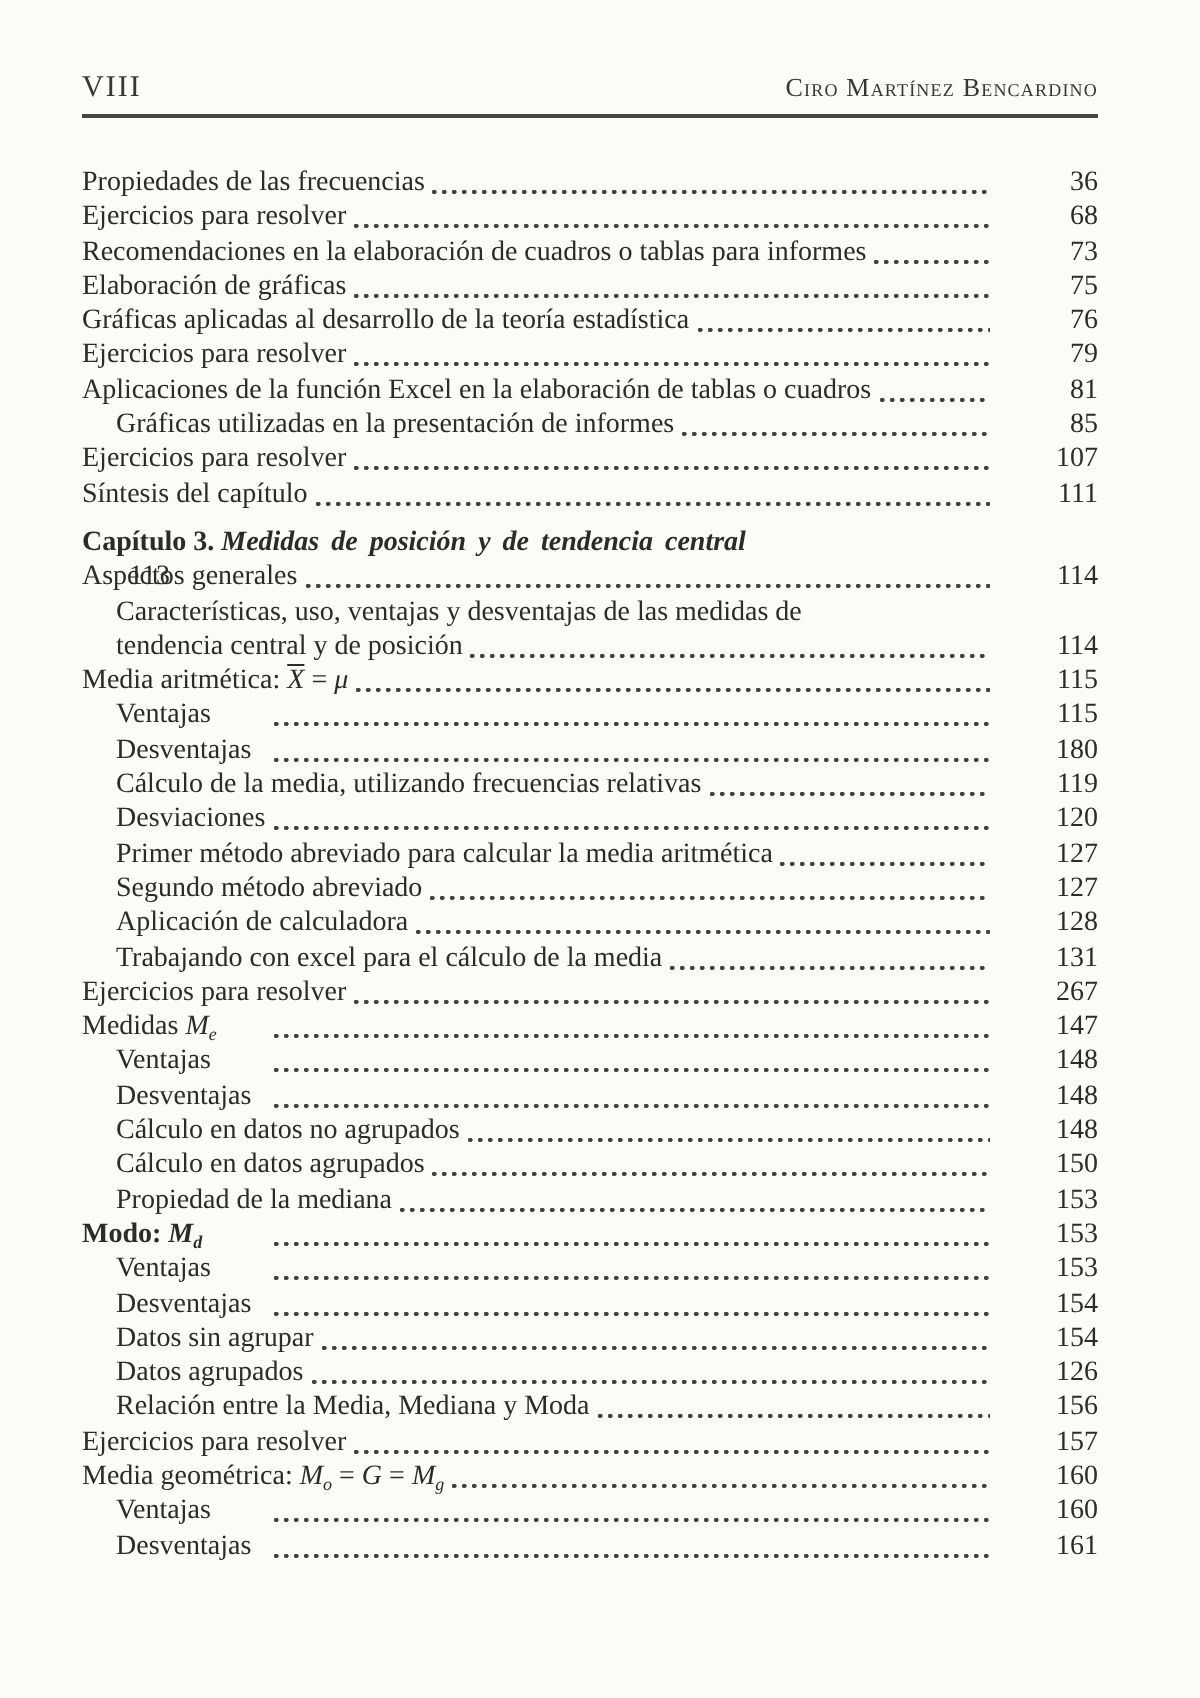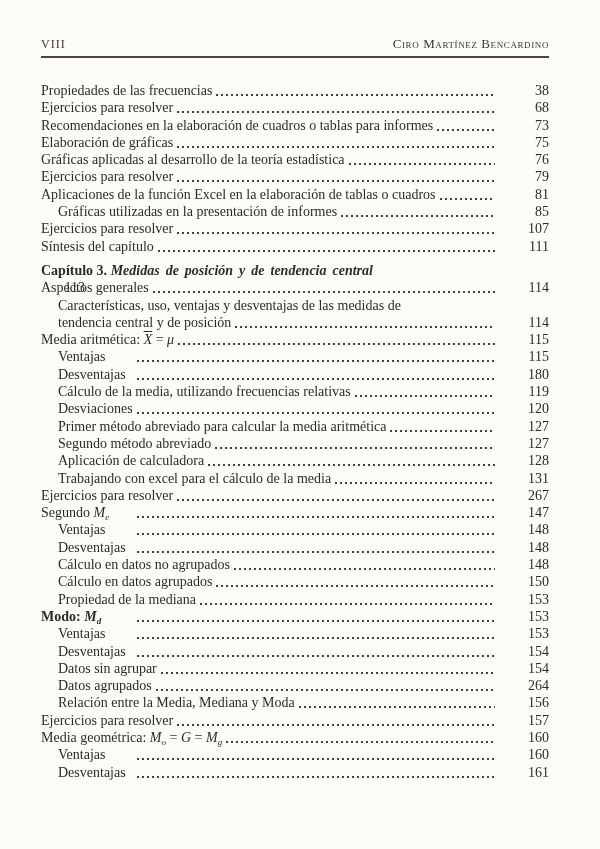--- a/index.html
+++ b/index.html
@@ -23,21 +23,21 @@
   }
   .header {
     display: flex;
     justify-content: space-between;
     align-items: baseline;
     border-bottom: 2.5px solid var(--rule);
     padding-bottom: 4px;
     color: #3a3733;
   }
   .folio {
-    font-size: 12px;
+    font-size: 15px;
     letter-spacing: 1px;
   }
   .running-head {
     font-variant: small-caps;
     font-size: 13px;
     letter-spacing: 0.6px;
   }
   .toc { margin-top: 24px; }
   .row {
     display: flex;
@@ -78,21 +78,21 @@
 
 <div class="page">
   <div class="header">
     <span class="folio">VIII</span>
     <span class="running-head">Ciro Martínez Bencardino</span>
   </div>
   <div class="toc">
       <div class="row">
         <span class="label"><span class="run-n">Propiedades de las frecuencias</span></span>
         <span class="leader"></span>
-        <span class="page-num">38</span>
+        <span class="page-num">36</span>
       </div>
       <div class="row">
         <span class="label"><span class="run-n">Ejercicios para resolver</span></span>
         <span class="leader"></span>
         <span class="page-num">68</span>
       </div>
       <div class="row">
         <span class="label"><span class="run-n">Recomendaciones en la elaboración de cuadros o tablas para informes</span></span>
         <span class="leader"></span>
         <span class="page-num">73</span>
@@ -194,21 +194,21 @@
         <span class="label"><span class="run-n">Trabajando con excel para el cálculo de la media</span></span>
         <span class="leader"></span>
         <span class="page-num">131</span>
       </div>
       <div class="row">
         <span class="label"><span class="run-n">Ejercicios para resolver</span></span>
         <span class="leader"></span>
         <span class="page-num">267</span>
       </div>
       <div class="row">
-        <span class="label" style="min-width: 92px;"><span class="run-n">Segundo </span><span class="run-i">M</span><span class="run-sub">e</span></span>
+        <span class="label" style="min-width: 92px;"><span class="run-n">Medidas </span><span class="run-i">M</span><span class="run-sub">e</span></span>
         <span class="leader"></span>
         <span class="page-num">147</span>
       </div>
       <div class="row ind">
         <span class="label" style="min-width: 75px;"><span class="run-n">Ventajas</span></span>
         <span class="leader"></span>
         <span class="page-num">148</span>
       </div>
       <div class="row ind">
         <span class="label" style="min-width: 75px;"><span class="run-n">Desventajas</span></span>
@@ -246,21 +246,21 @@
         <span class="page-num">154</span>
       </div>
       <div class="row ind">
         <span class="label"><span class="run-n">Datos sin agrupar</span></span>
         <span class="leader"></span>
         <span class="page-num">154</span>
       </div>
       <div class="row ind">
         <span class="label"><span class="run-n">Datos agrupados</span></span>
         <span class="leader"></span>
-        <span class="page-num">264</span>
+        <span class="page-num">126</span>
       </div>
       <div class="row ind">
         <span class="label"><span class="run-n">Relación entre la Media, Mediana y Moda</span></span>
         <span class="leader"></span>
         <span class="page-num">156</span>
       </div>
       <div class="row">
         <span class="label"><span class="run-n">Ejercicios para resolver</span></span>
         <span class="leader"></span>
         <span class="page-num">157</span>

